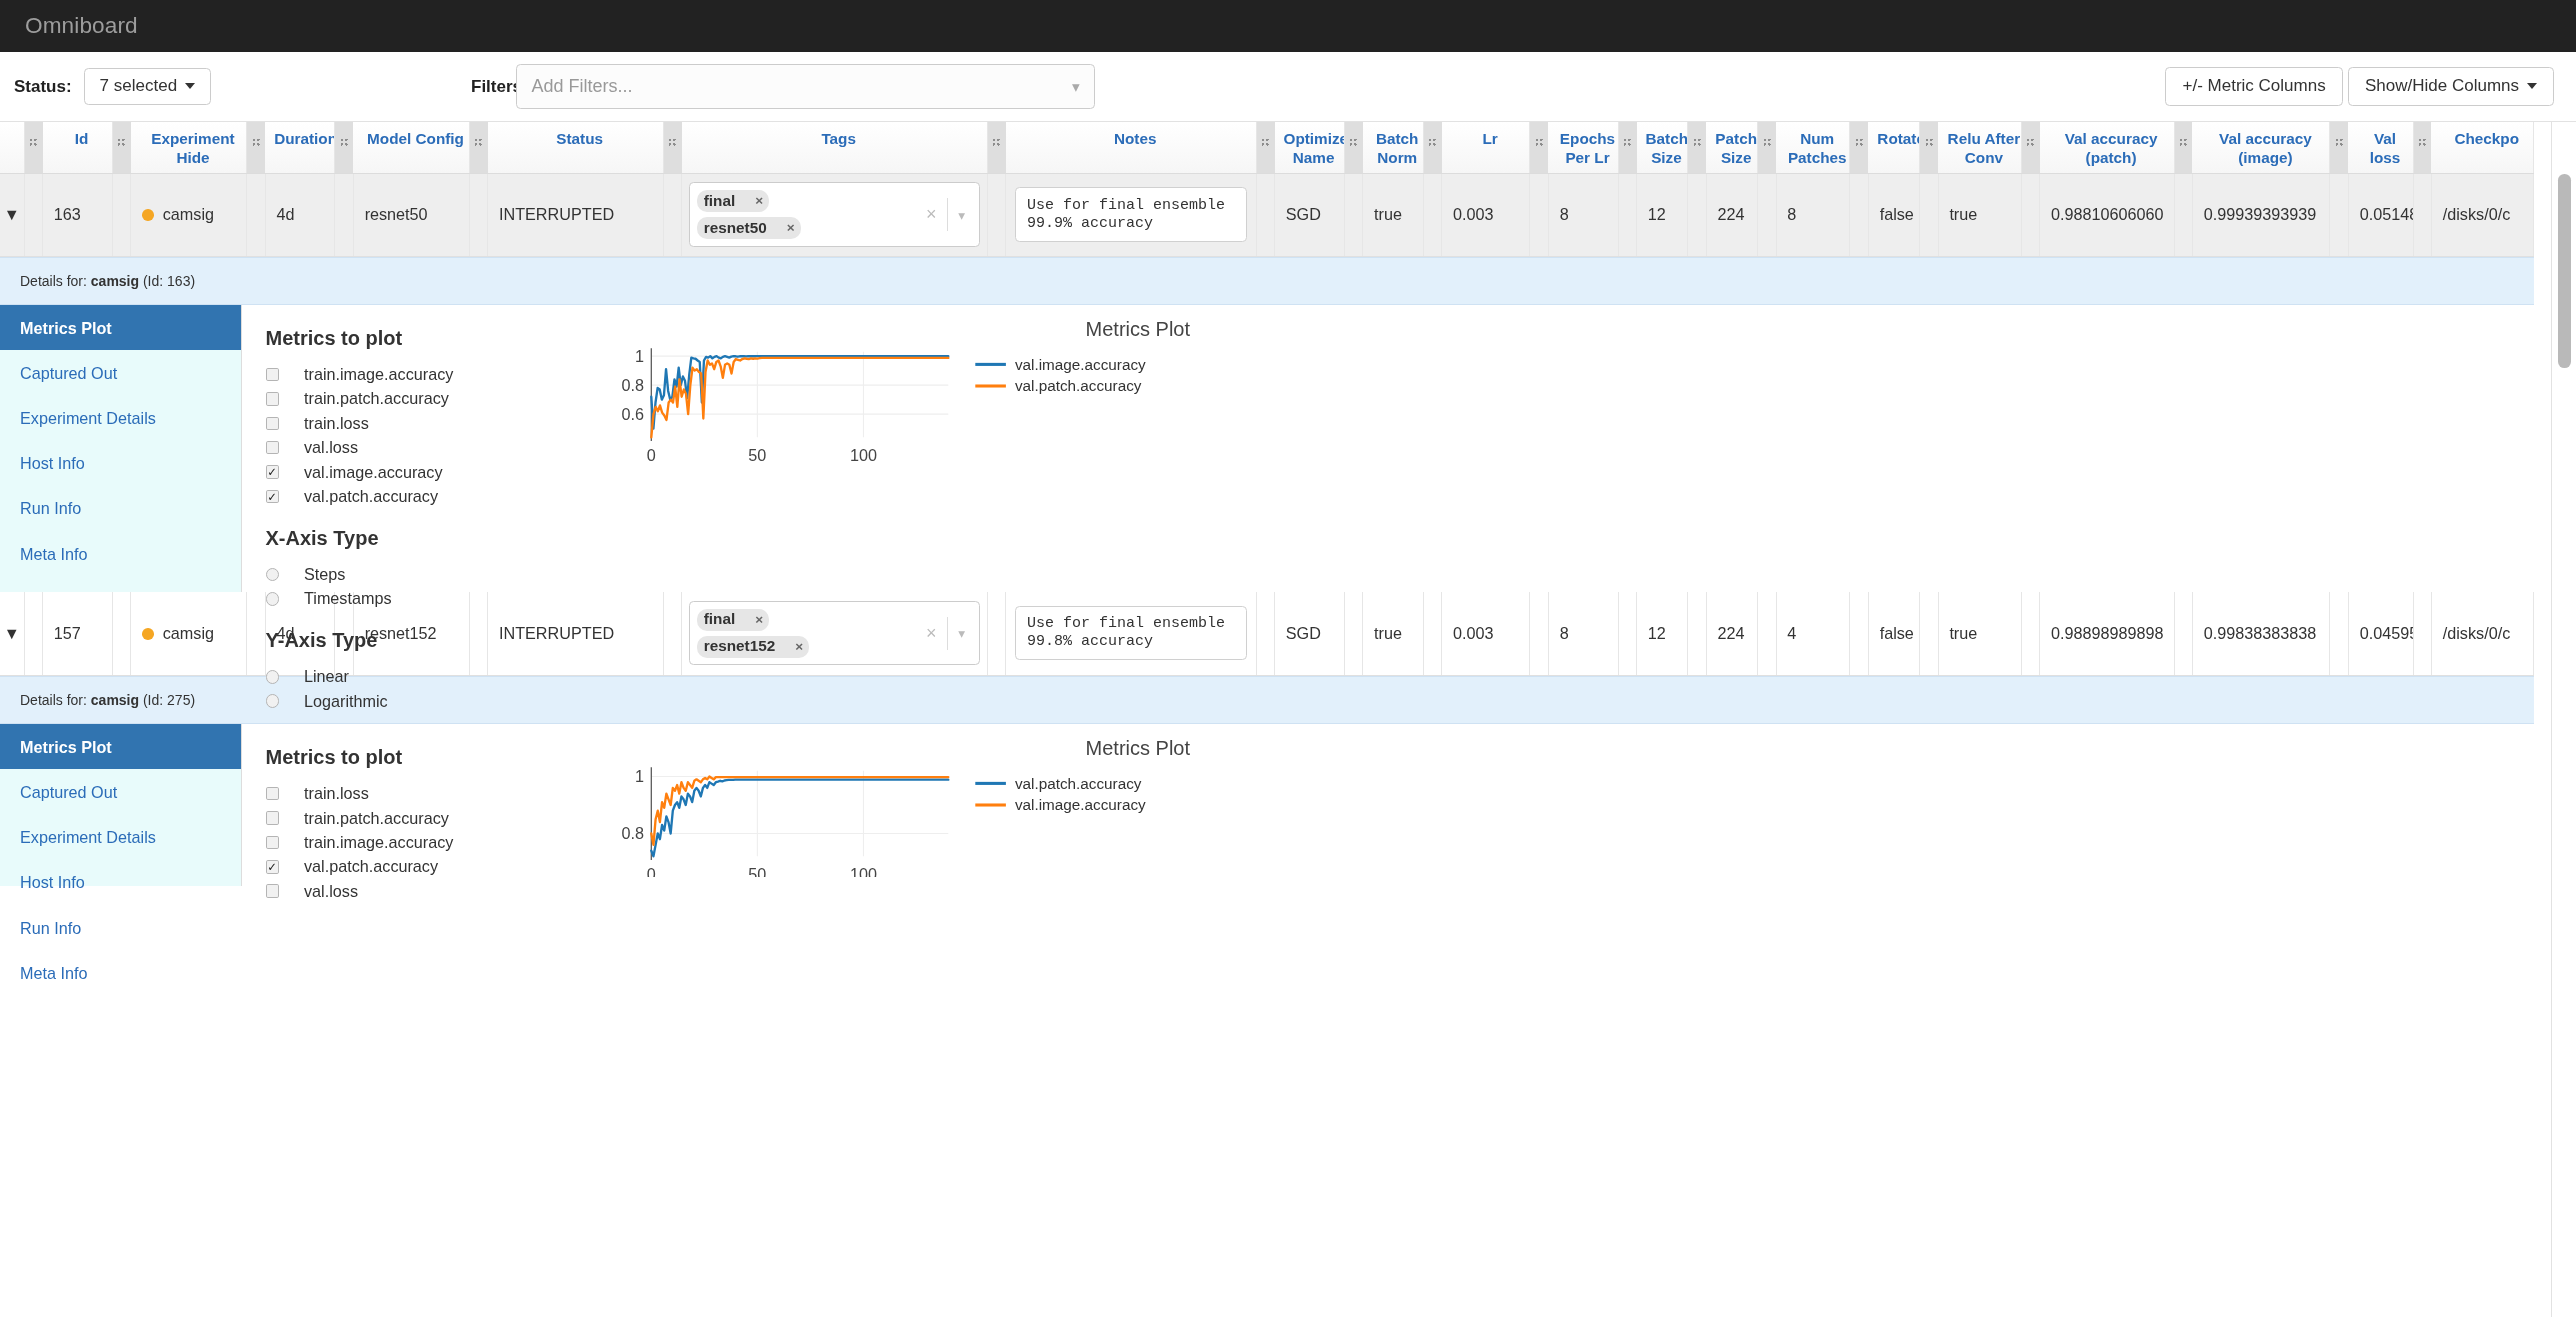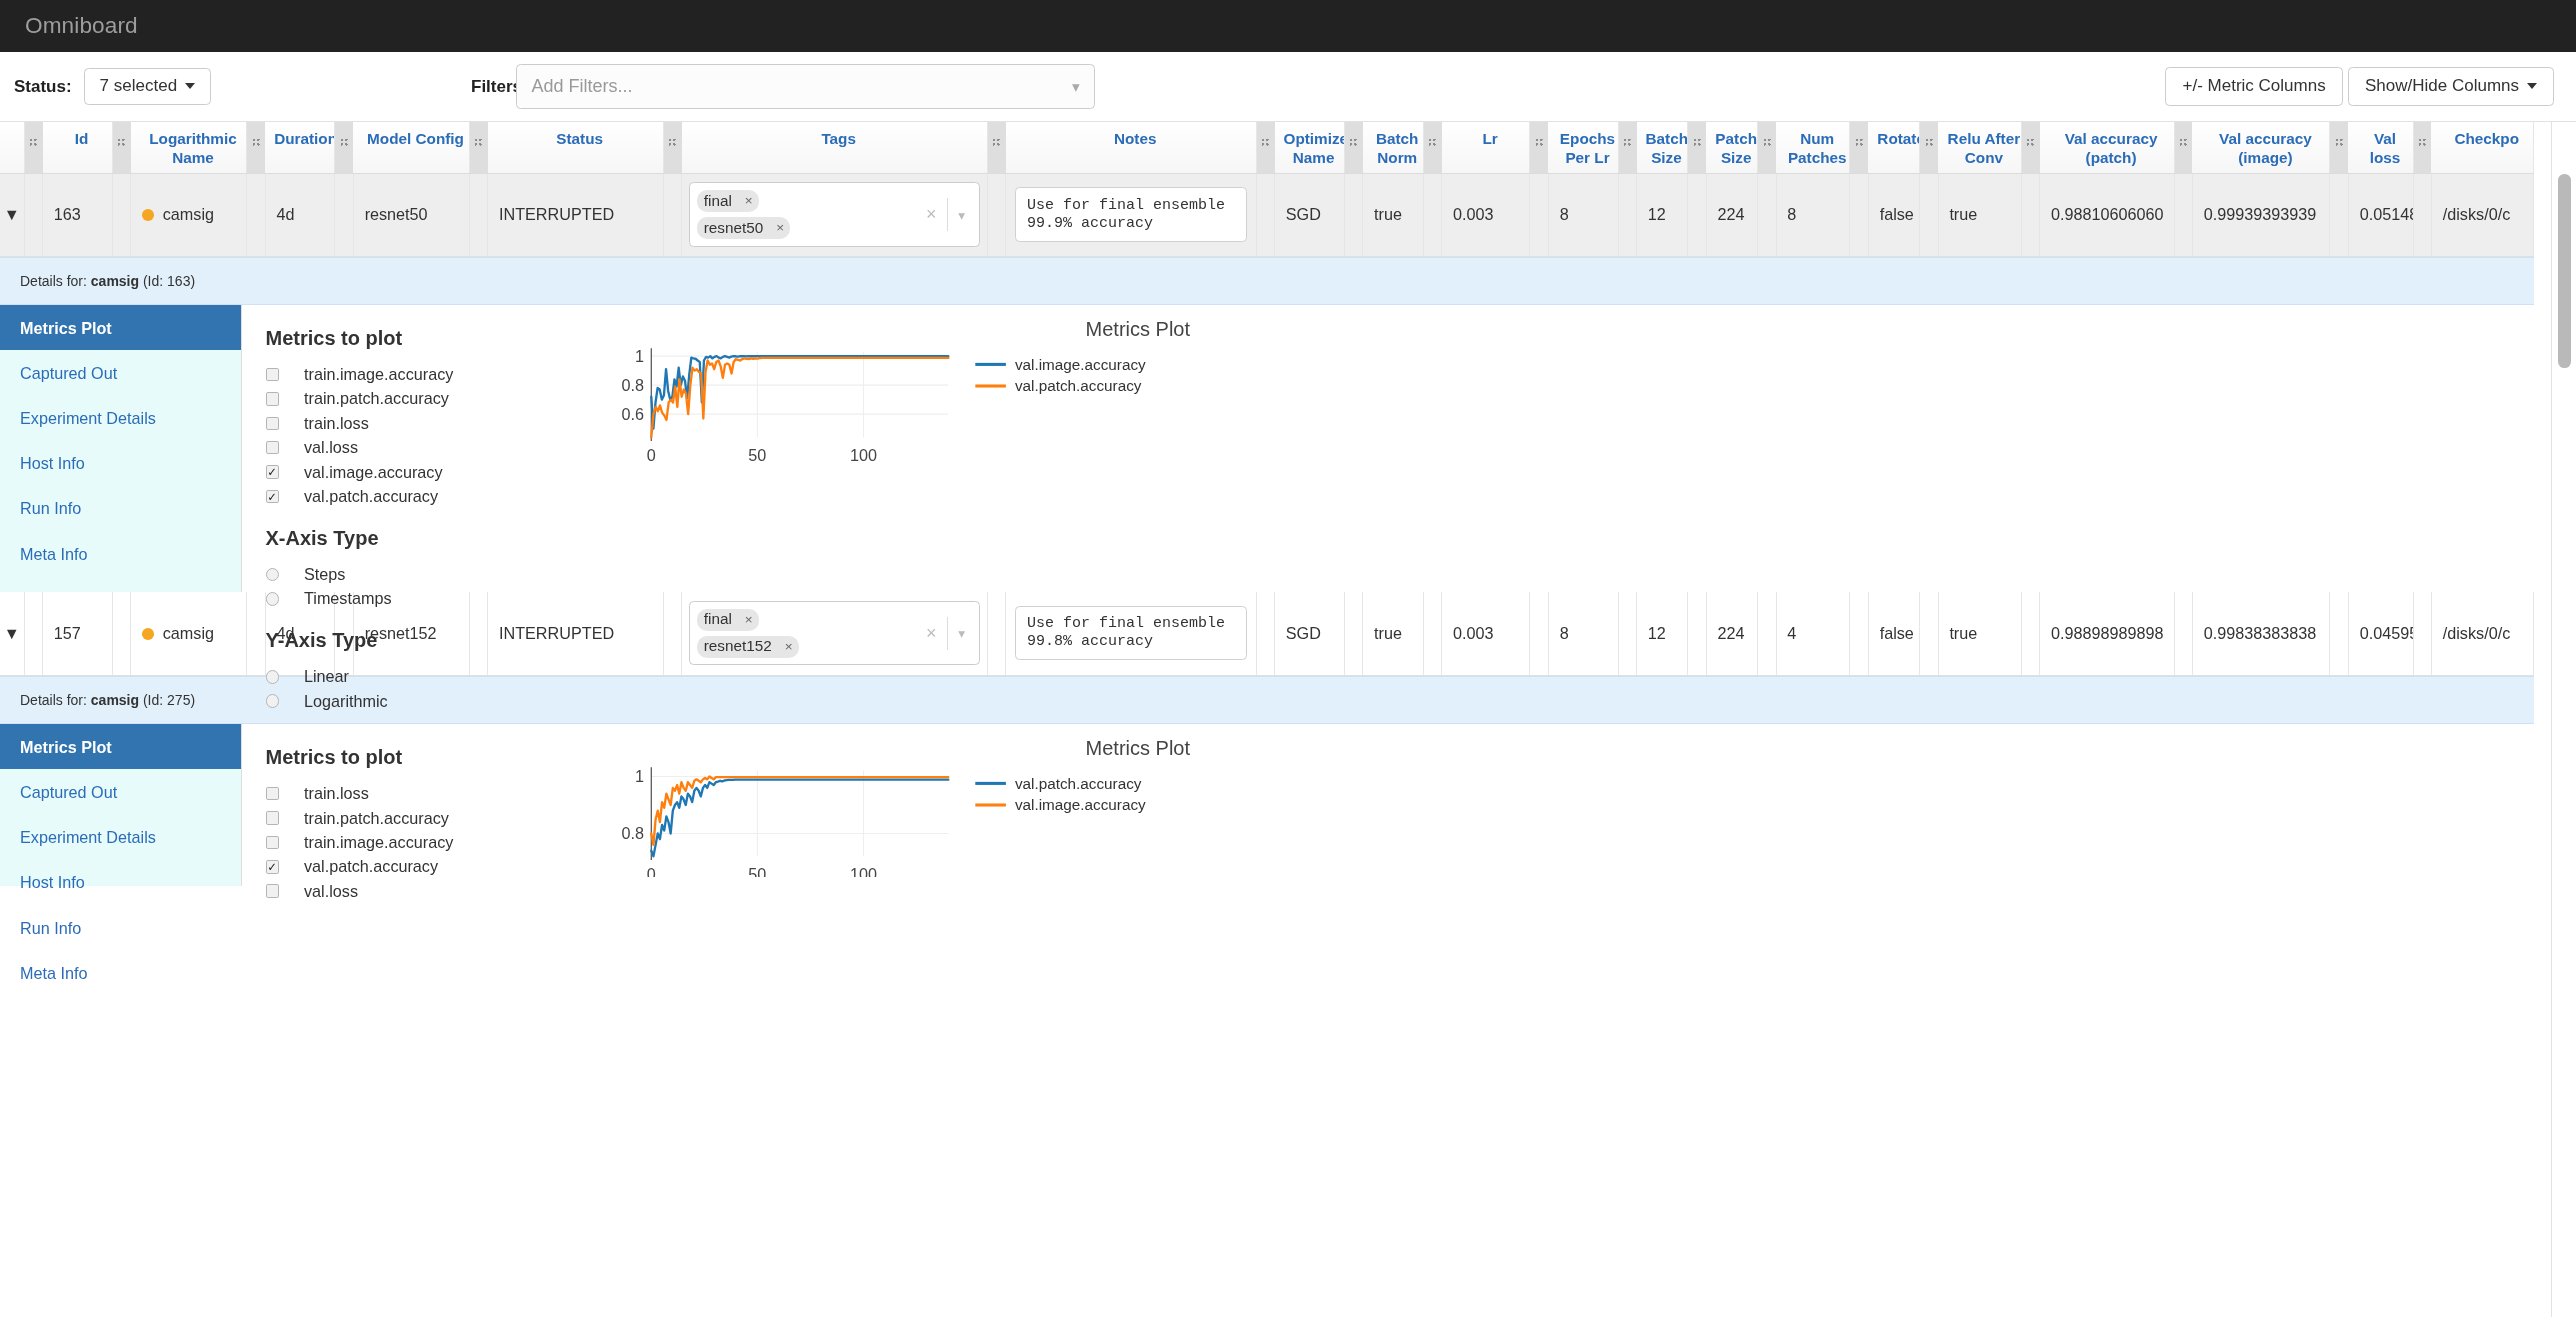--- a/index.html
+++ b/index.html
@@ -202,22 +202,23 @@
   }
   .tag-list { display: flex; flex-direction: column; gap: 4.5px; align-items: flex-start; }
   .tag {
     background: #e6e6e6;
     border-radius: 10px;
     padding: 1.8px 6.3px 2.7px 6.3px;
     font-size: 15.3px;
     color: #333;
     display: flex;
     align-items: center;
-    gap: 13px;
+    gap: 20px;
     white-space: nowrap;
+    font-weight: bold;
   }
   .tag .x { color: #666; font-size: 13.5px; cursor: pointer; }
   .tags-ctrl { display: flex; align-items: center; gap: 0px; }
   .tags-ctrl .clr { color: #bbb; font-size: 18px; padding: 0 10.8px; cursor: pointer; }
   .tags-ctrl .sep { width: 0.9px; height: 32.5px; background: #ddd; }
   .tags-ctrl .chev { color: #bbb; font-size: 13.5px; padding: 0 10px; cursor: pointer; }
 
   
   .notes-cell { padding: 0 9px !important; }
   .notes-box {
@@ -430,21 +431,21 @@
     <th class="hdr-cell col-toggle"></th>
 
     <th class="grip">
             <i></i>
           </th>
     <th class="hdr-cell">Id</th>
 
     <th class="grip">
             <i></i>
           </th>
-    <th class="hdr-cell">Logarithmic Name</th>
+    <th class="hdr-cell">Experiment Hide</th>
 
     <th class="grip">
             <i></i>
           </th>
     <th class="hdr-cell">Duration</th>
 
     <th class="grip">
             <i></i>
           </th>
     <th class="hdr-cell">Model Config</th>

